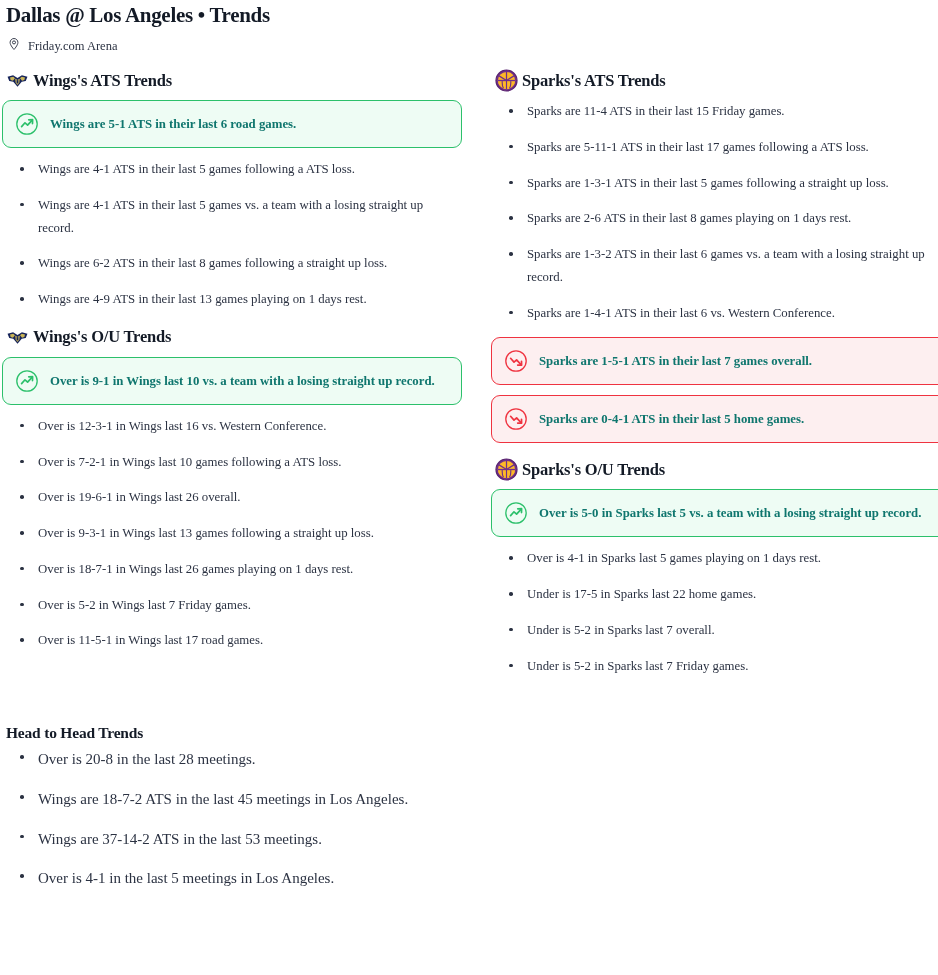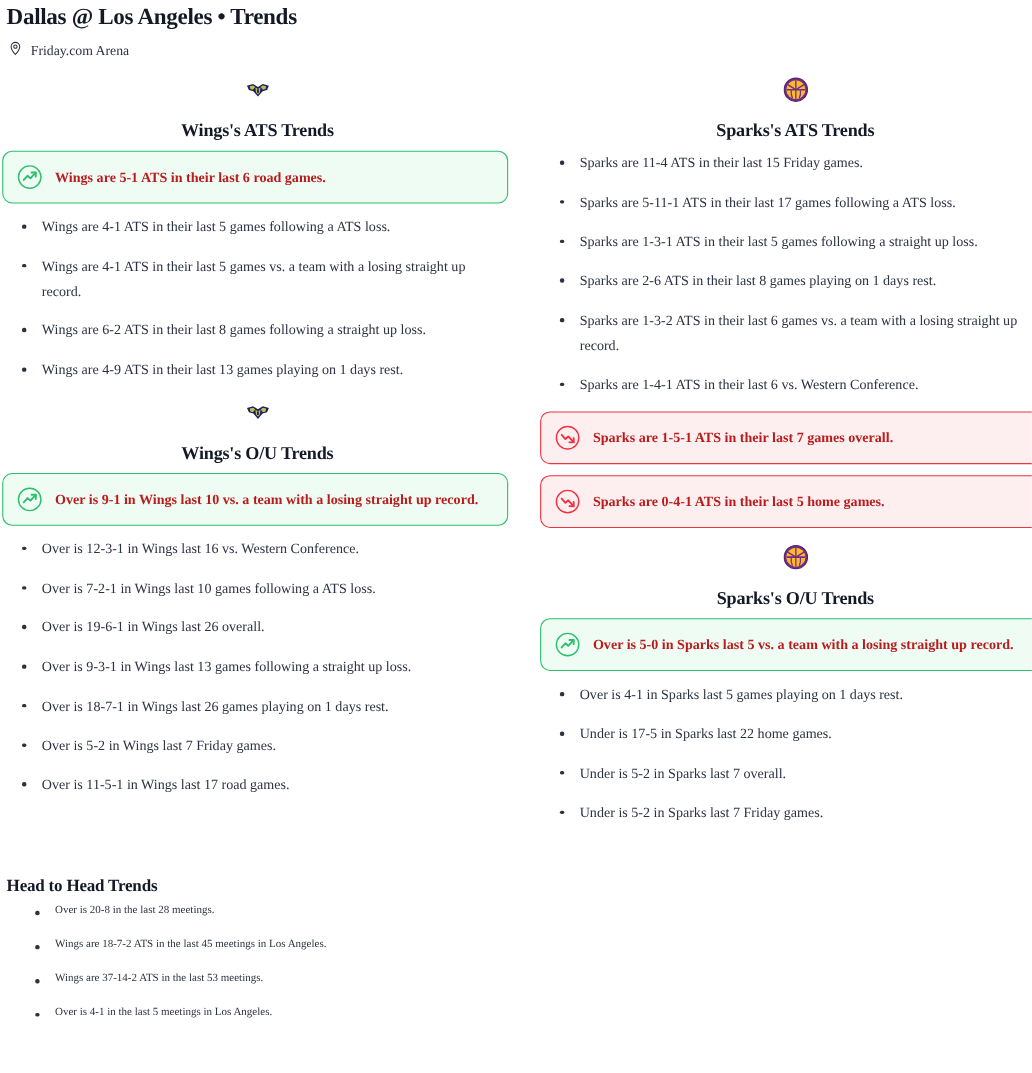--- a/index.html
+++ b/index.html
@@ -43,24 +43,23 @@
     gap: 29px;
     padding: 0 0 0 0;
     margin-top: 14px;
   }
   .col { width: 460px; flex: 0 0 460px; }
 
   
   .sec-head {
     display: flex;
     align-items: center;
-    gap: 16px;
+    gap: 4px;
     padding-left: 4px;
     margin: 0 0 8px 0;
-    flex-direction: column;
   }
   .sec-title {
     font-size: 16.5px;
     font-weight: bold;
     letter-spacing: -0.2px;
     color: #131a26;
   }
 
   
   .logo { width: 23px; height: 23px; flex: 0 0 23px; display:block; }
@@ -79,21 +78,21 @@
     border: 1.3px solid #2cc06b;
   }
   .callout.down {
     background: #fdeff0;
     border: 1.3px solid #ef3340;
   }
   .callout-text {
     font-size: 12.8px;
     font-weight: bold;
     line-height: 1.72;
-    color: #b91c1c;
+    color: #0f766e;
     padding-top: 1px;
   }
   .callout-icon { flex: 0 0 24px; width: 24px; height: 24px; display:block; }
 
   
   ul.trends {
     list-style: none;
     margin: 10px 0 0 0;
     padding: 0 0 0 30px;
   }
@@ -128,26 +127,25 @@
     letter-spacing: -0.2px;
     margin: 0 0 4px 0;
   }
   ul.h2h-list {
     list-style: none;
     margin: 4px 0 0 0;
     padding: 0 0 0 26px;
   }
   ul.h2h-list li {
     position: relative;
-    font-size: 10px;
+    font-size: 15px;
     line-height: 1.78;
     color: #2b3242;
     margin-bottom: 13px;
     padding-left: 6px;
-    margin-left: 12px;
   }
   ul.h2h-list li:before {
     content: "";
     position: absolute;
     left: -12px;
     top: 9px;
     width: 3.5px;
     height: 3.5px;
     border-radius: 50%;
     background: #2b3242;

